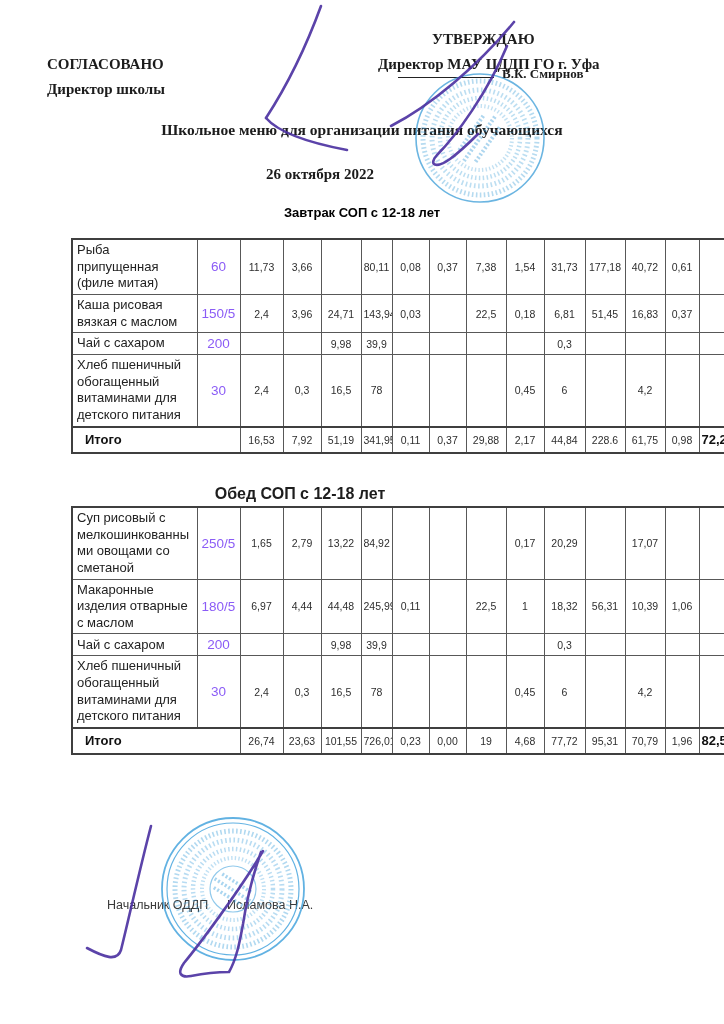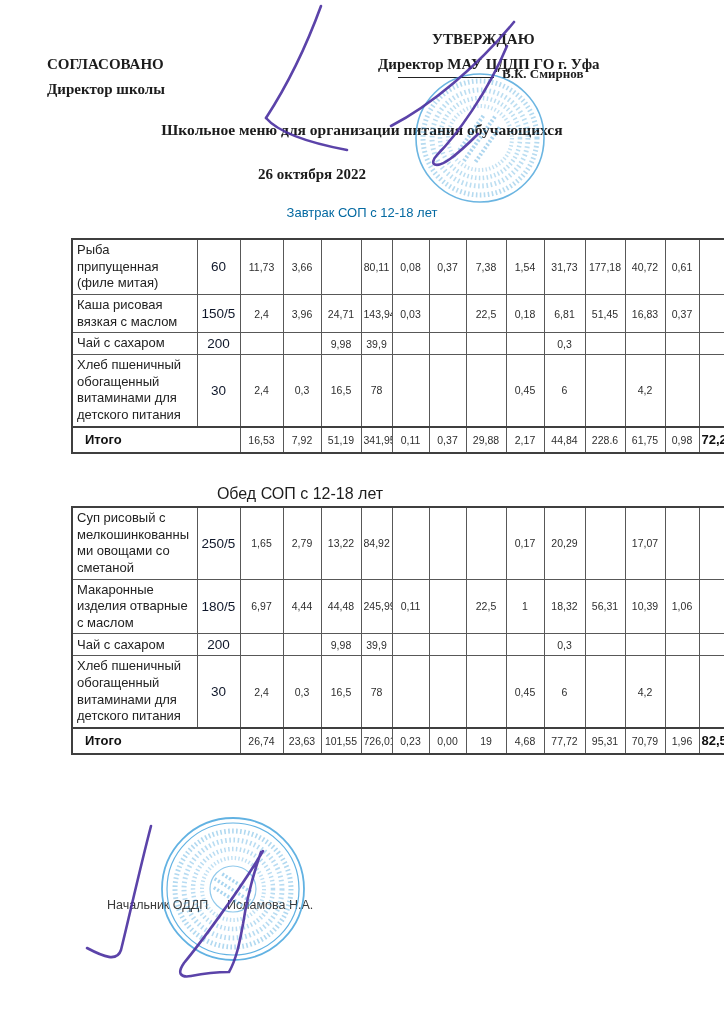--- a/index.html
+++ b/index.html
@@ -8,34 +8,34 @@
     font-family:"Liberation Serif",serif;color:#1c1c1c;overflow:hidden;
   }
   .abs{position:absolute;}
   
   .agreed{left:47px;top:52px;font-weight:bold;font-size:15px;line-height:25px;}
   .approved-1{left:432px;top:31px;font-weight:bold;font-size:15px;}
   .approved-2{left:378px;top:56px;font-weight:bold;font-size:15px;}
   .approved-3{left:398px;top:63px;font-weight:bold;font-size:13px;}
   .sig-line{display:inline-block;width:96px;border-bottom:1.5px solid #222;height:14px;margin-right:8px;}
   .doc-title{left:0;top:121px;width:724px;text-align:center;font-weight:bold;font-size:15.5px;}
-  .doc-date{left:0;top:166px;width:624px;text-align:center;font-weight:bold;font-size:15px;}
-  .sub-heading-1{left:0;top:205px;width:724px;text-align:center;font-weight:normal;font-size:13px;
-    font-family:"Liberation Sans",sans-serif;color:#0369a1;}
-  .sub-heading-2{left:0;top:485px;width:600px;text-align:center;font-weight:normal;font-size:16px;
+  .doc-date{left:0;top:166px;width:624px;text-align:center;font-weight:bold;font-size:15px;padding-left:8px;}
+  .sub-heading-1{left:0;top:205px;width:724px;text-align:center;font-weight:bold;font-size:13px;
+    font-family:"Liberation Sans",sans-serif;color:#000000;}
+  .sub-heading-2{left:0;top:485px;width:600px;text-align:center;font-weight:bold;font-size:16px;
     font-family:"Liberation Sans",sans-serif;color:#1d1d1d;}
   
   .table-mount-1{left:32px;top:238px;}
   .table-mount-2{left:32px;top:506px;}
   .menu-table{border-collapse:collapse;table-layout:fixed;width:660px;border:2px solid #3f3f3f;
     font-family:"Liberation Sans",sans-serif;color:#2e2e2e;margin-left:39px;}
   .menu-table th,.menu-table td{border:1px solid #585858;overflow:hidden;vertical-align:middle;padding:1px 2px;}
   .menu-table td.dish{font-size:13px;text-align:left;padding:2px 4px;line-height:1.28;color:#222;
     overflow-wrap:anywhere;}
-  .menu-table td.mass{font-size:13.5px;text-align:center;color:#0f172a;}
+  .menu-table td.mass{font-size:13.5px;text-align:center;color:#8b5cf6;}
   .menu-table td.num{font-size:10.5px;text-align:center;}
   .menu-table tbody tr{height:22px;}
   .menu-table tr.total td{border-top:2px solid #3f3f3f;height:22px;}
   .menu-table td.total-label{font-weight:bold;font-size:13px;text-align:left;padding-left:12px;color:#111;}
   .menu-table td.price-total{font-weight:bold;font-size:13px;color:#111;}
   
   .footer-pos{left:107px;top:898px;font-family:"Liberation Sans",sans-serif;font-size:12.5px;color:#3a3a3a;}
   .footer-name{left:227px;top:898px;font-family:"Liberation Sans",sans-serif;font-size:12.5px;color:#3a3a3a;}
   
   .overlay{left:0;top:0;width:724px;height:1024px;pointer-events:none;z-index:5;}

